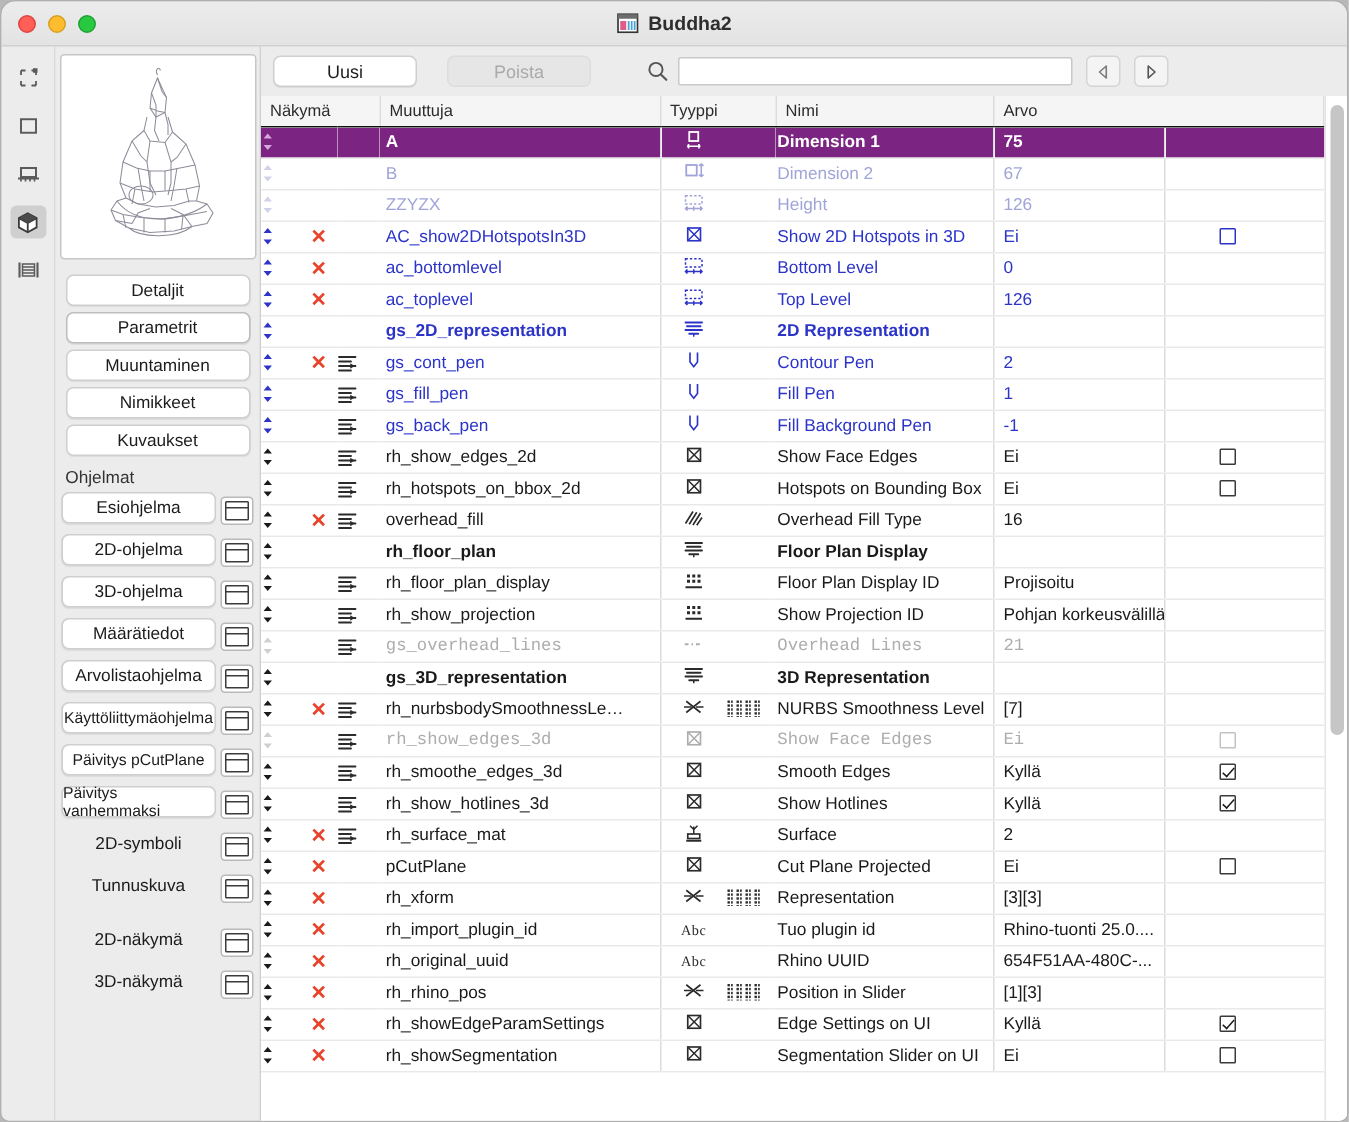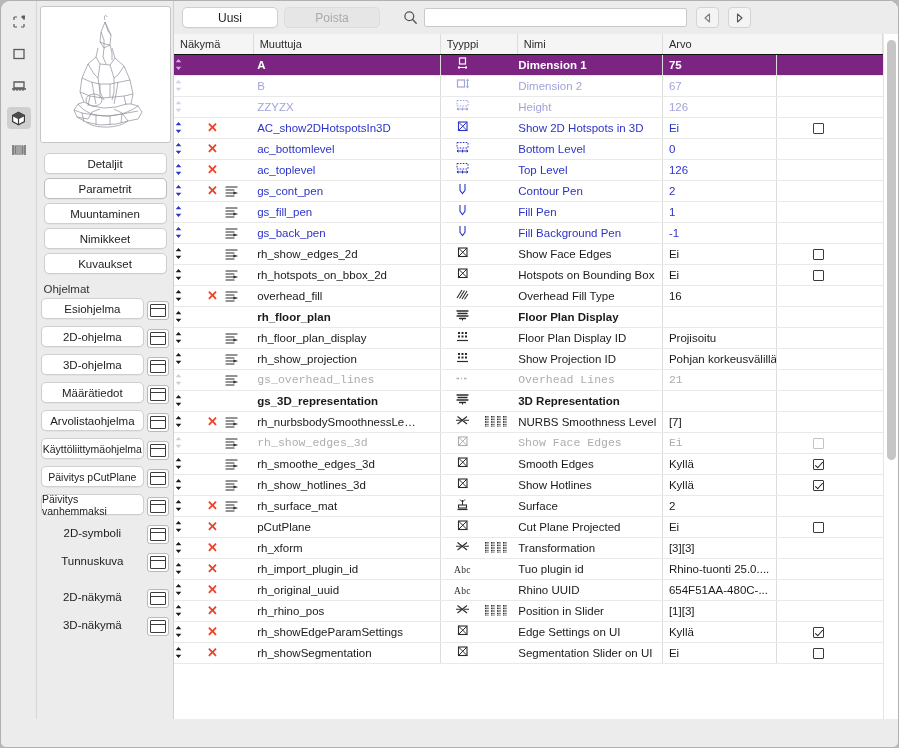--- a/index.html
+++ b/index.html
@@ -109,21 +109,21 @@
     flex: 1;
     background: #fff;
     border-left: 1px solid #cfcfcf;
     display: flex; flex-direction: column;
   }
   .toolbar {
     height: 33px;
     background: #ececec;
     display: flex; align-items: center;
     padding: 0 8px;
-    gap: 6px;
+    gap: 20px;
   }
   .tbtn {
     width: 96px; height: 21px;
     border-radius: 5px; border: 1px solid #cfcfcf;
     background: #fff; font-size: 12px; color: #1c1c1c;
     display:flex; align-items:center; justify-content:center;
     box-shadow: 0 .5px .5px rgba(0,0,0,.07);
   }
   .tbtn.disabled { background: #e6e6e6; color: #aaa; border-color: #dcdcdc; box-shadow:none; }
   .search-wrap { display:flex; align-items:center; gap:6px; margin-left: 17px; }
@@ -202,20 +202,40 @@
     position: absolute; left: 3px; top: 6px; width: 9px; height: 420px;
     background: #c6c6c6; border-radius: 5px;
   }
   svg { display: block; }
 </style>
 </head>
 <body>
 
 <div class="window">
 
+  <div class="titlebar">
+    <div class="traffic">
+      <div class="dot red"></div>
+      <div class="dot yellow"></div>
+      <div class="dot green"></div>
+    </div>
+    <div class="title-center">
+      <span class="doc-icon">
+        <svg width="15" height="15" viewBox="0 0 15 15">
+          <rect x="1" y="1.5" width="13" height="12" fill="#fff" stroke="#333" stroke-width="1.1"></rect>
+          <rect x="1" y="1.5" width="13" height="3" fill="#6d6d6d"></rect>
+          <rect x="2.5" y="6" width="4" height="6" fill="#e05a8a"></rect>
+          <rect x="7.5" y="6" width="1.2" height="6" fill="#4aa3d6"></rect>
+          <rect x="9.5" y="6" width="1.2" height="6" fill="#4aa3d6"></rect>
+          <rect x="11.5" y="6" width="1.2" height="6" fill="#4aa3d6"></rect>
+        </svg>
+      </span>
+      <span class="title-text">Buddha2</span>
+    </div>
+  </div>
 
   <div class="body">
 
     <div class="toolstrip">
       <div class="tool">
         <svg width="16" height="16" viewBox="0 0 16 16">
           <path d="M3 3h3M10 3h3M13 3v3M13 10v3M13 13h-3M6 13H3M3 13v-3M3 6V3" stroke="#5a5a5a" stroke-width="1.2" fill="none"></path>
           <rect x="11" y="1.5" width="3" height="3" fill="#5a5a5a"></rect>
         </svg>
       </div>
@@ -557,20 +577,48 @@
      <td class="c-val blue">126</td>
      <td class="c-chk c-tail"></td>
                 </tr>
                 <tr>
                   <td class="c-hdl">
        <svg width="9" height="13" viewBox="0 0 9 13">
         <path d="M4.5 1 7.3 4.3H1.7zM4.5 12 1.7 8.7h5.6z" fill="#2c34c8"></path>
                     </svg>
      </td>
      <td class="c-vis">
+       
+     </td>
+     <td class="c-lock">
+       
+     </td>
+     <td class="c-var blue bold">gs_2D_representation</td>
+     <td class="c-type">
+       <span style="display:inline-flex;align-items:center;justify-content:center;">
+                      <svg width="17" height="15" viewBox="0 0 17 15">
+                        <path d="M3 3h11M4 5.5h9M3 8h11M5.5 10.5h6" stroke="#2c34c8" stroke-width="1.3" stroke-linecap="round"></path>
+                <path d="M8.5 10.5v2" stroke="#2c34c8" stroke-width="1"></path>
+                      </svg>
+                    </span>
+     </td>
+     <td class="c-arr">
+       
+     </td>
+     <td class="c-name blue bold">2D Representation</td>
+     <td class="c-val blue bold"></td>
+     <td class="c-chk c-tail"></td>
+                </tr>
+                <tr>
+                  <td class="c-hdl">
+       <svg width="9" height="13" viewBox="0 0 9 13">
+        <path d="M4.5 1 7.3 4.3H1.7zM4.5 12 1.7 8.7h5.6z" fill="#2c34c8"></path>
+                    </svg>
+     </td>
+     <td class="c-vis">
        <span class="xmark">✕</span>
      </td>
      <td class="c-lock">
        <svg width="14" height="12" viewBox="0 0 14 12">
         <path d="M1 2h11M1 5h8M1 8h11" stroke="#2b2b2b" stroke-width="1.2" stroke-linecap="round"></path>
         <path d="M8.5 9.8 11.5 8 8.5 6.2z" fill="#2b2b2b"></path>
         <path d="M1 11h8" stroke="#2b2b2b" stroke-width="1.2" stroke-linecap="round"></path>
                     </svg>
      </td>
      <td class="c-var blue">gs_cont_pen</td>
@@ -1147,21 +1195,21 @@
                           <rect x="21.4" y="1" width="1.1" height="11"></rect>
         </g>
         <g fill="#fff">
                           <rect x="0" y="2.6" width="26" height="1"></rect>
                           <rect x="0" y="5.2" width="26" height="1"></rect>
         <rect x="0" y="7.8" width="26" height="1"></rect>
                           <rect x="0" y="10.4" width="26" height="1"></rect>
                         </g>
       </svg></span>
      </td>
-     <td class="c-name black">Transformation</td>
+     <td class="c-name black">Representation</td>
      <td class="c-val black">[3][3]</td>
      <td class="c-chk c-tail"></td>
                 </tr>
                 <tr>
                   <td class="c-hdl">
        <svg width="9" height="13" viewBox="0 0 9 13">
         <path d="M4.5 1 7.3 4.3H1.7zM4.5 12 1.7 8.7h5.6z" fill="#1a1a1a"></path>
                     </svg>
      </td>
      <td class="c-vis">

